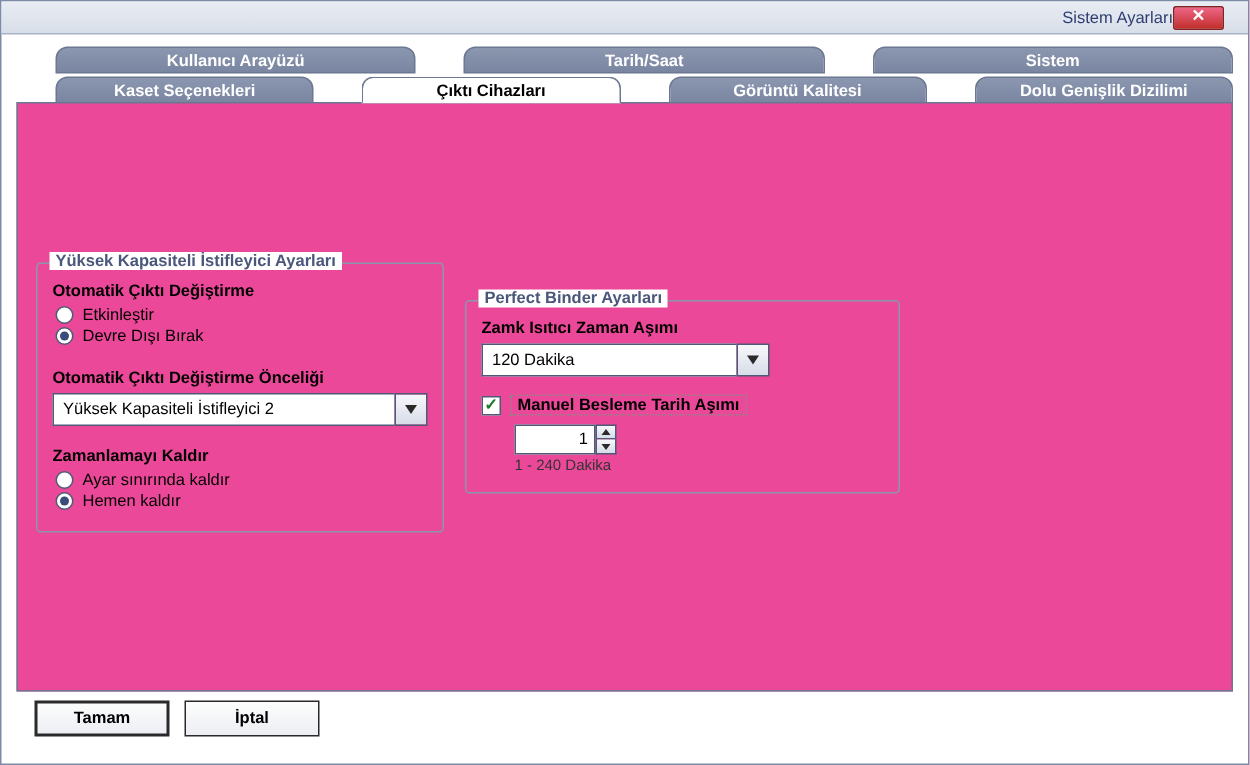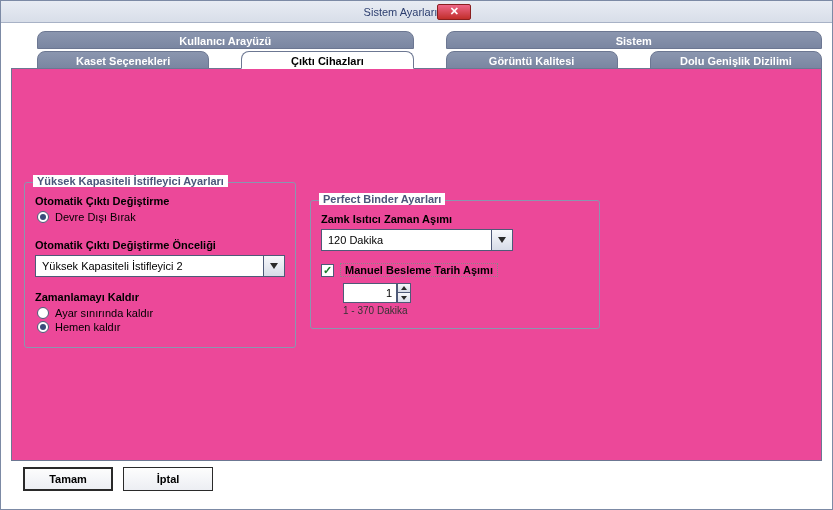--- a/index.html
+++ b/index.html
@@ -1,21 +1,21 @@
 <!DOCTYPE html>
 <html><head>
 <meta charset="utf-8">
 <style>
   * { box-sizing: border-box; font-family: Tahoma, Arial, sans-serif; font-size: 11px; }
   html, body { margin: 0; padding: 0; }
   body { background: #fff; width: 833px; height: 510px; overflow: hidden; }
 
   .window { width: 833px; height: 510px; border: 1px solid #7c8aa5; display: flex; flex-direction: column; background: #fff; }
 
-  .titlebar { height: 22px; background: linear-gradient(#e8ecf3, #d8dee9); border-bottom: 1px solid #a8b2c6; display: flex; align-items: center; padding: 0 16px; justify-content: center; }
+  .titlebar { height: 22px; background: linear-gradient(#e8ecf3, #d8dee9); border-bottom: 1px solid #a8b2c6; display: flex; align-items: center; padding: 0 16px; justify-content: flex-end; }
   .titlebar-text { color: #2c3e6f; font-size: 11px; padding-left: 2px; }
   .close-btn { width: 34px; height: 16px; background: linear-gradient(#e68 , #c12e2a); border: 1px solid #8a1f1f; border-radius: 2px; color: #fff; text-align: center; line-height: 13px; font-size: 10px; cursor: pointer; font-weight: bold; }
 
   .content { flex: 1; padding: 8px 10px 4px 10px; display: flex; flex-direction: column; }
 
   .tabrow { display: flex; gap: 6px; }
   .tabrow.second { margin-top: 2px; }
   .tab { flex: 1; height: 18px; text-align: center; line-height: 18px; font-weight: bold; color: #fff; cursor: pointer; border-top-left-radius: 8px; border-top-right-radius: 8px; margin-left: 26px; }
   .tab.inactive { background: linear-gradient(#8b96af, #7a86a1); border: 1px solid #6c7792; }
   .tab.active { background: #fff; color: #000; border: 1px solid #6c7792; border-bottom: 1px solid #fff; position: relative; z-index: 2; }
@@ -69,36 +69,41 @@
     <span class="titlebar-text">Sistem Ayarları</span>
     <div class="close-btn">
       <span>✕</span>
     </div>
   </div>
 
   <div class="content">
 
     <div class="tabrow">
       <div class="tab inactive">Kullanıcı Arayüzü</div>
+      <div class="tab inactive">Tarih/Saat</div>
       <div class="tab inactive">Sistem</div>
     </div>
 
     <div class="tabrow second">
       <div class="tab inactive narrow">Kaset Seçenekleri</div>
       <div class="tab active narrow">Çıktı Cihazları</div>
       <div class="tab inactive narrow">Görüntü Kalitesi</div>
       <div class="tab inactive narrow">Dolu Genişlik Dizilimi</div>
     </div>
 
     <div class="tabpanel">
 
       <div class="group left">
         <div class="group-title">Yüksek Kapasiteli İstifleyici Ayarları</div>
 
         <div class="subhead">Otomatik Çıktı Değiştirme</div>
+        <div class="radio-row">
+          <div class="radio"></div>
+          <span>Etkinleştir</span>
+        </div>
         <div class="radio-row">
           <div class="radio checked"></div>
           <span>Devre Dışı Bırak</span>
         </div>
 
         <div class="spacer12"></div>
         <div class="subhead">Otomatik Çıktı Değiştirme Önceliği</div>
         <div class="select">
           <div class="select-box">Yüksek Kapasiteli İstifleyici 2</div>
           <div class="select-btn">
@@ -138,21 +143,21 @@
           <div class="spin-input">1</div>
           <div class="spin-btns">
             <div class="spin-btn">
                 <div class="tri-up-sm"></div>
               </div>
             <div class="spin-btn">
                 <div class="tri-down-sm"></div>
               </div>
           </div>
         </div>
-        <div class="hint">1 - 370 Dakika</div>
+        <div class="hint">1 - 240 Dakika</div>
       </div>
 
     </div>
 
     <div class="footer">
       <div class="footer-right">
         <div class="btn primary">Tamam</div>
         <div class="btn">İptal</div>
       </div>
     </div>

